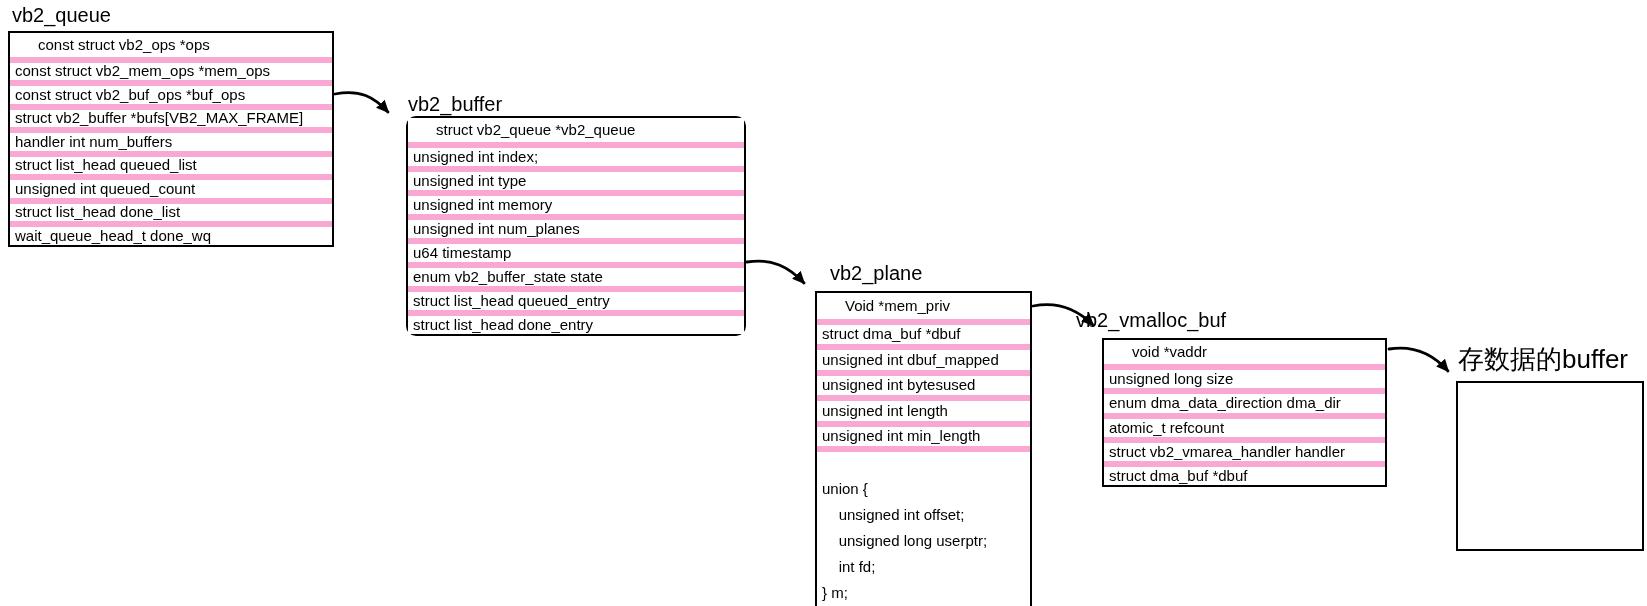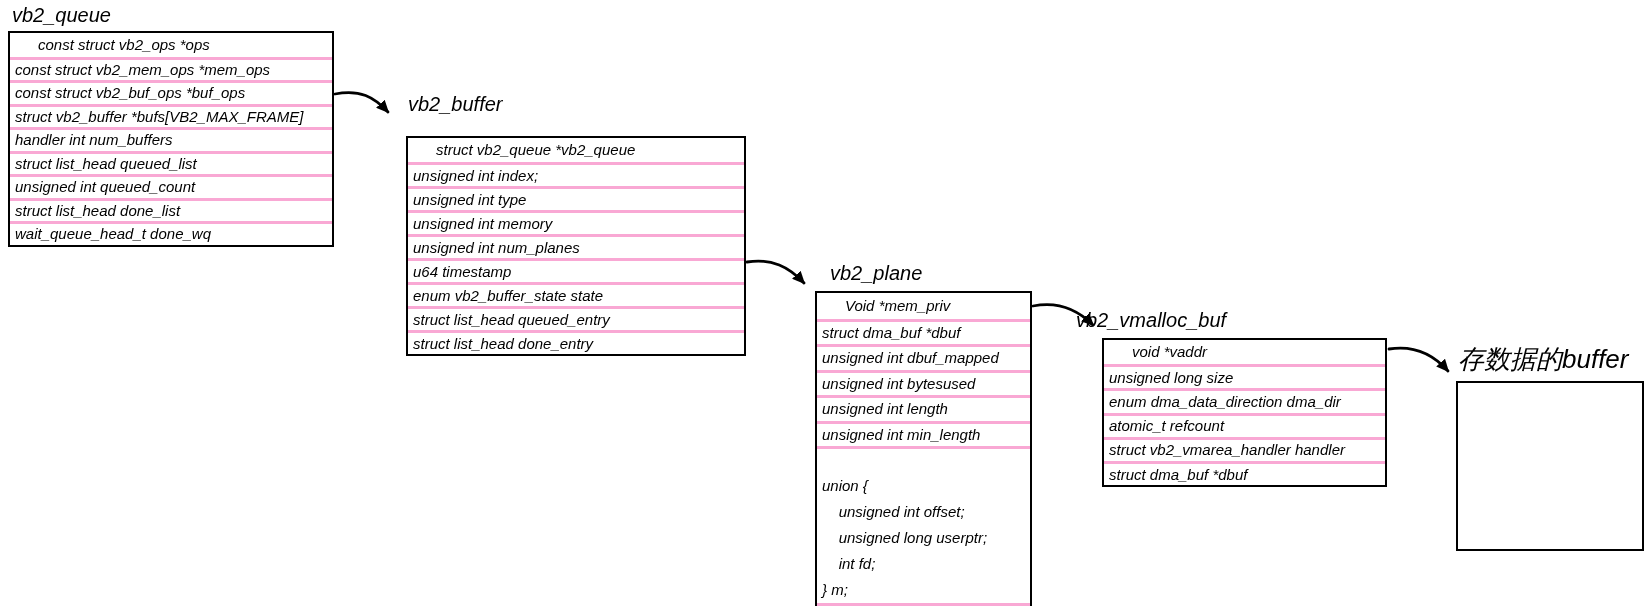--- a/index.html
+++ b/index.html
@@ -4,21 +4,21 @@
 <style>
   html, body { margin: 0; padding: 0; }
   body {
     width: 1647px; height: 606px;
     background: #ffffff;
     font-family: "Liberation Sans", sans-serif;
     color: #000000;
     position: relative;
     overflow: hidden;
   }
-  .canvas { position: absolute; left: 0; top: 0; width: 1647px; height: 606px; font-style: italic; }
+  .canvas { position: absolute; left: 0; top: 0; width: 1647px; height: 606px; }
 
   .struct-title {
     position: absolute;
     font-size: 20px;
     line-height: 26px;
     white-space: nowrap;
     color: #000;
   }
   .struct-title.cjk { font-size: 26px; line-height: 34px; }
 
@@ -27,42 +27,42 @@
     background: #ffffff;
     border: 2px solid #000000;
     box-sizing: border-box;
     display: flex;
     flex-direction: column;
   }
   .row {
     flex: none;
     height: var(--rh, 24px);
     box-sizing: border-box;
-    border-top: 3px solid #f9a8d4;
+    border-top: 6px solid #f9a8d4;
     font-size: 15px;
     line-height: 18px;
     padding: 0 5px;
     display: flex;
     align-items: center;
     white-space: nowrap;
     overflow: hidden;
     background: #ffffff;
   }
   .row:first-child { border-top: none; padding-left: 28px; }
   .row.multiline {
     height: auto;
     min-height: 128px;
     align-items: flex-start;
     white-space: pre-wrap;
     padding-top: 24px;
     line-height: 26px;
   }
 
   #tbl-queue   { left: 8px;    top: 31px;  width: 326px; --rh: 23.5px; }
-  #tbl-buffer  { left: 406px;  top: 136px; width: 340px; --rh: 24px; }
+  #tbl-buffer  { left: 406px;  top: 116px; width: 340px; border-radius: 10px; --rh: 24px; }
   #tbl-plane   { left: 815px;  top: 291px; width: 217px; --rh: 25.5px; }
   #tbl-vmalloc { left: 1102px; top: 338px; width: 285px; text-align: right; --rh: 24.2px; }
   #box-databuf { left: 1456px; top: 381px; width: 188px; height: 170px; }
 
   #title-queue   { left: 12px;   top: 2px; }
   #title-buffer  { left: 408px;  top: 91px; }
   #title-plane   { left: 821px;  top: 260px; margin-left: 9px; }
   #title-vmalloc { left: 1076px; top: 307px; }
   #title-databuf { left: 1458px; top: 342px; }
 

